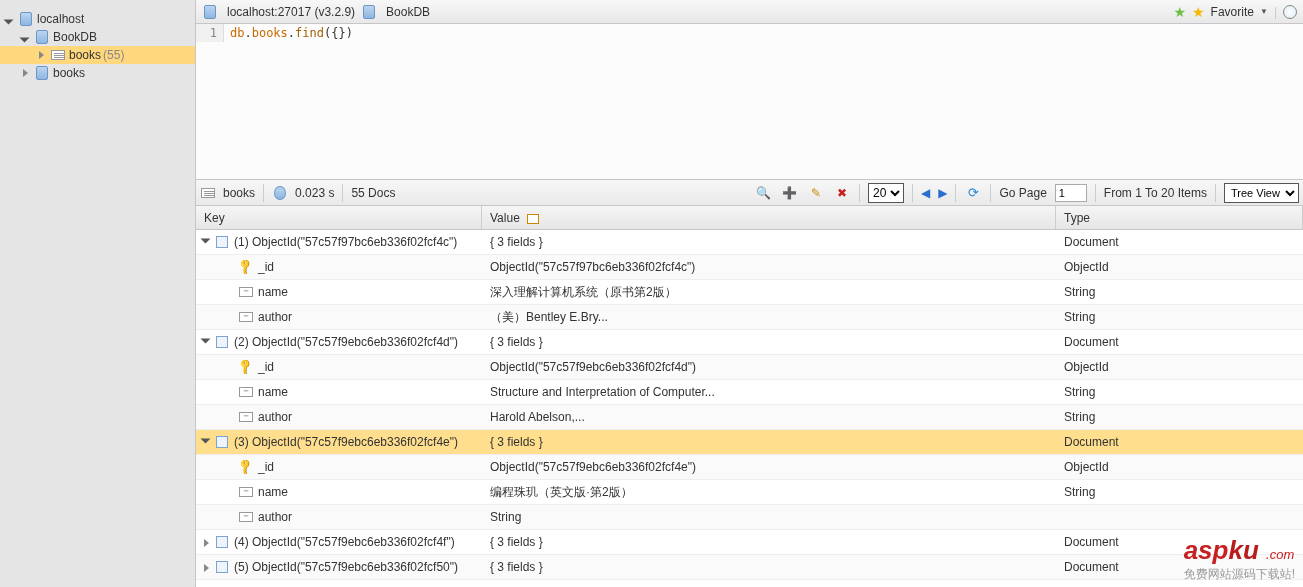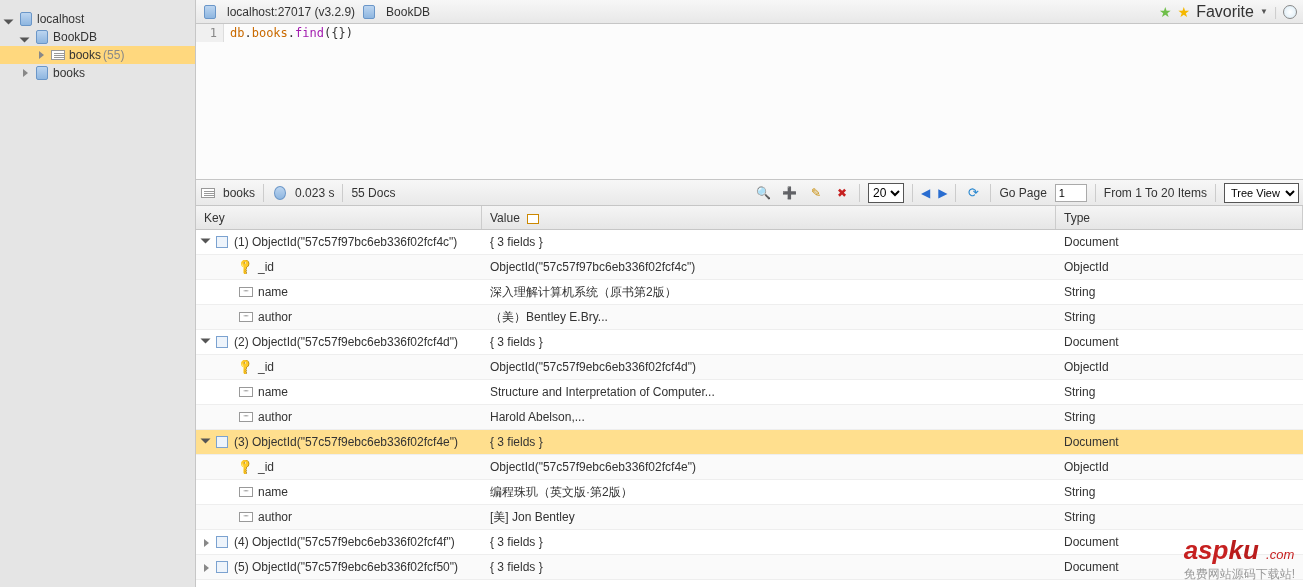--- a/index.html
+++ b/index.html
@@ -71,21 +71,21 @@
   border-bottom: 1px solid #c6c6c6;
   display: flex;
   align-items: center;
   padding: 0 6px;
   gap: 6px;
   text-align: right;
 }
 .topbar .spacer { flex: 1; }
 .star { color: #f5b800; font-size: 14px; }
 .star.green { color: #6fbf4a; }
-.fav-text { font-size: 16px; }
+.fav-text { font-size: 12px; }
 .drop { font-size: 8px; color: #555; }
 .globe { width:14px; height:14px; border:1px solid #888; border-radius:50%; background: radial-gradient(#fff,#d8eaf5); position:relative; }
 .editor {
   height: 156px;
   background: #fcfcfc;
   display: flex;
   flex-direction: column;
   border-bottom: 1px solid #c6c6c6;
 }
 .editor-line {
@@ -101,21 +101,21 @@
   line-height: 18px;
   font-family: Consolas, monospace;
 }
 .code {
   font-family: Consolas, monospace;
   line-height: 18px;
   padding-left: 6px;
 }
 .kw-db { color: #c96a00; }
 .kw-coll { color: #c96a00; }
-.kw-func { color: #a21caf; }
+.kw-func { color: #a16207; }
 .kw-paren { color: #333; }
 .result-toolbar {
   height: 26px;
   background: linear-gradient(#f7f7f7,#e9e9e9);
   border-bottom: 1px solid #c6c6c6;
   display: flex;
   align-items: center;
   padding: 0 4px;
   gap: 8px;
 }
@@ -437,21 +437,20 @@
         <div class="cell type">String</div>
       </div>
       <div class="row alt">
         <div class="cell key indent-1">
           <span class="row-arrow "></span>
           <span class="row-icon">
             <span class="field-icon">""</span>
           </span>
           <span>author</span>
         </div>
-        <div class="cell value">[美] Jon Bentley</div>
         <div class="cell type">String</div>
       </div>
       <div class="row">
         <div class="cell key indent-0">
           <span class="row-arrow closed"></span>
           <span class="row-icon">
             <span class="doc-icon"></span>
           </span>
           <span>(4) ObjectId("57c57f9ebc6eb336f02fcf4f")</span>
         </div>

